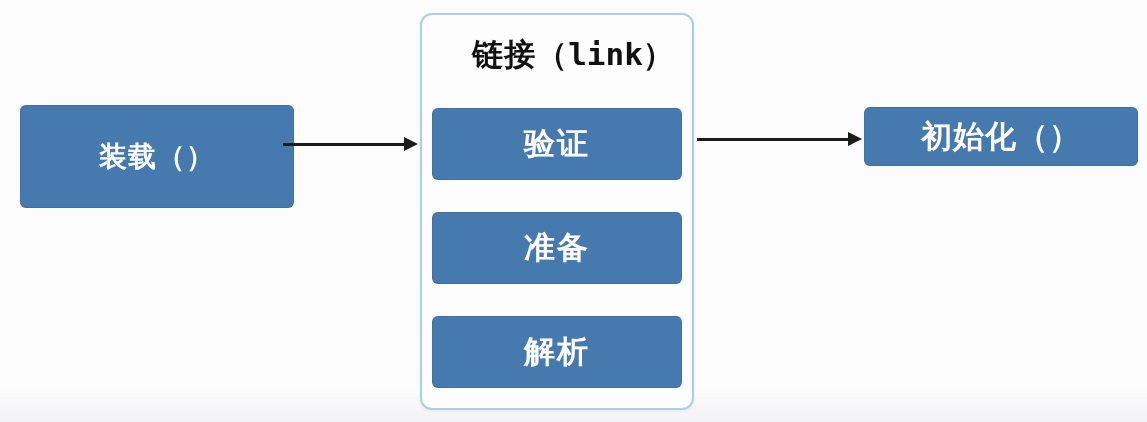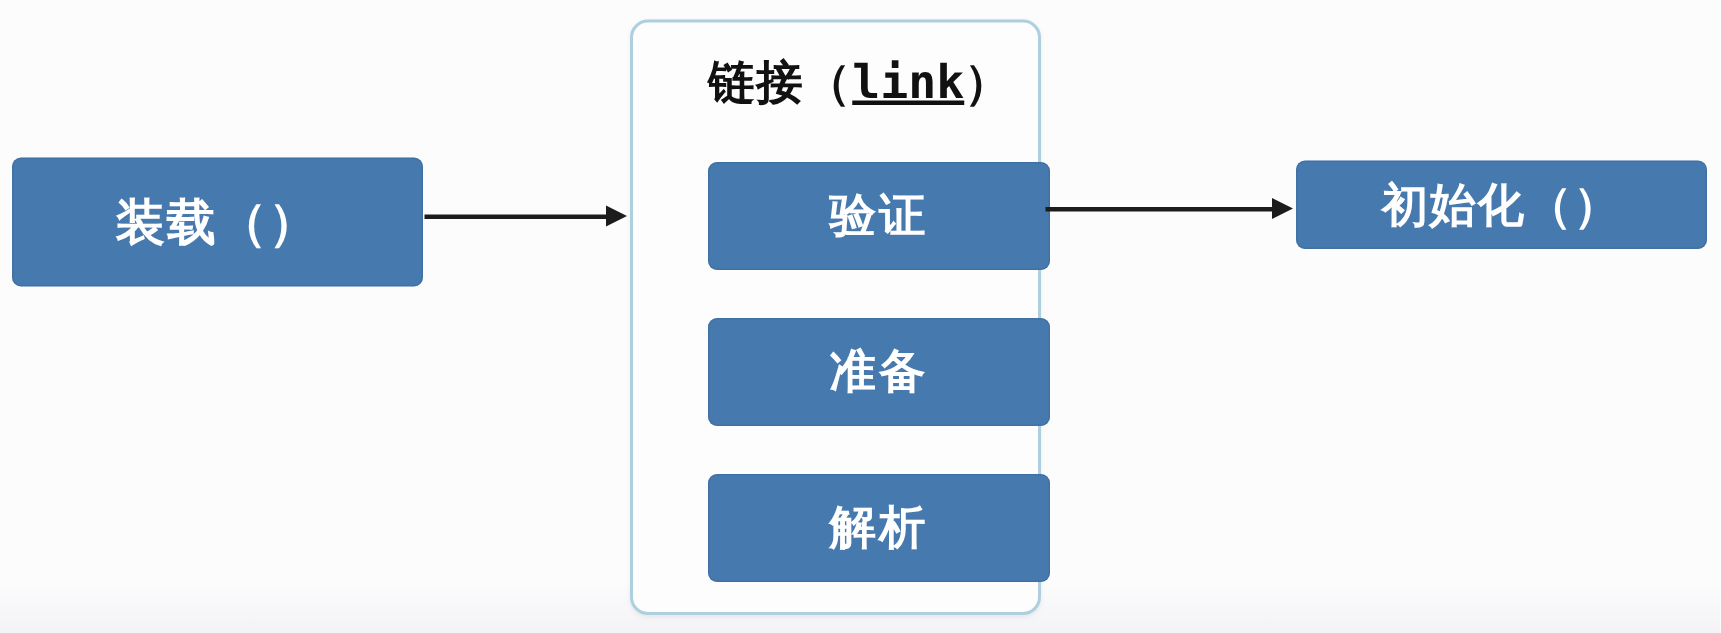--- a/index.html
+++ b/index.html
@@ -19,21 +19,21 @@
     background:#4679ae;
     border-radius:6px;
     color:#ffffff;
     display:flex;
     align-items:center;
     justify-content:center;
     font-weight:bold;
     letter-spacing:1px;
     box-shadow:0 0 0 1px rgba(58,100,146,.35) inset;
   }
-  .node-load{left:8px;top:105px;width:274px;height:86px;font-size:33px;}
+  .node-load{left:20px;top:105px;width:274px;height:103px;font-size:28px;}
   .node-clinit{left:864px;top:107px;width:274px;height:59px;font-size:31px;}
   .group{
     position:absolute;
     left:420px;top:13px;width:274px;height:397px;
     background:#fdfdfd;
     border:2px solid #aecfdd;
     border-radius:12px;
     box-sizing:border-box;
     box-shadow:0 1px 3px rgba(120,150,170,.15);
   }
@@ -42,39 +42,37 @@
     left:0;top:34px;width:100%;
     text-align:center;
     color:#111111;
     font-weight:bold;
     font-size:31px;
     letter-spacing:1px;
   }
   .step{
     position:absolute;
     left:432px;
-    width:228px;height:72px;
+    width:250px;height:72px;
     background:#4679ae;
     border-radius:6px;
     color:#ffffff;
     display:flex;align-items:center;justify-content:center;
     font-weight:bold;
     font-size:31px;
     letter-spacing:2px;
     box-shadow:0 0 0 1px rgba(58,100,146,.35) inset;
-    margin-left:40px;
   }
   .step-0{top:108px;}
   .step-1{top:212px;}
   .step-2{top:316px;}
   .code{
     font-family:"DejaVu Sans Mono", monospace;
     font-weight:bold;
     letter-spacing:0;
-    text-decoration:underline;
   }
   .sans-en{
     font-family:"Liberation Sans", sans-serif;
     font-weight:bold;
     letter-spacing:0;
   }
   .arrow{
     position:absolute;
     height:3px;
     background:#1c1c1c;

